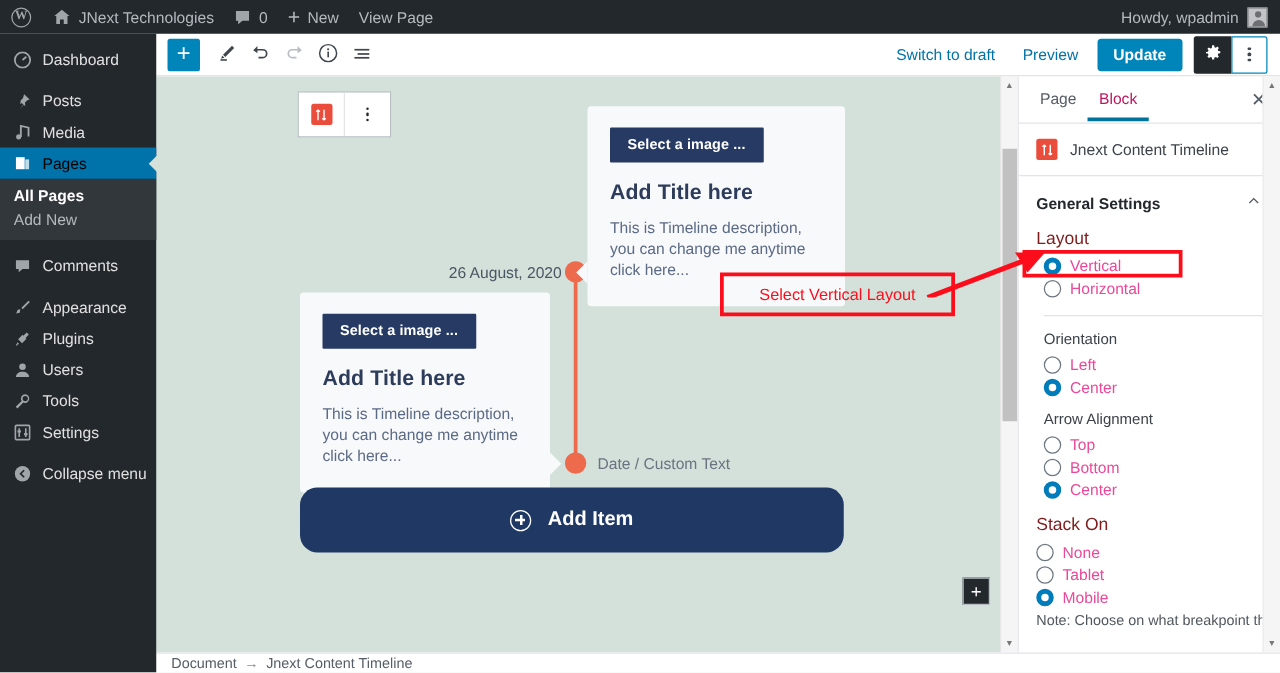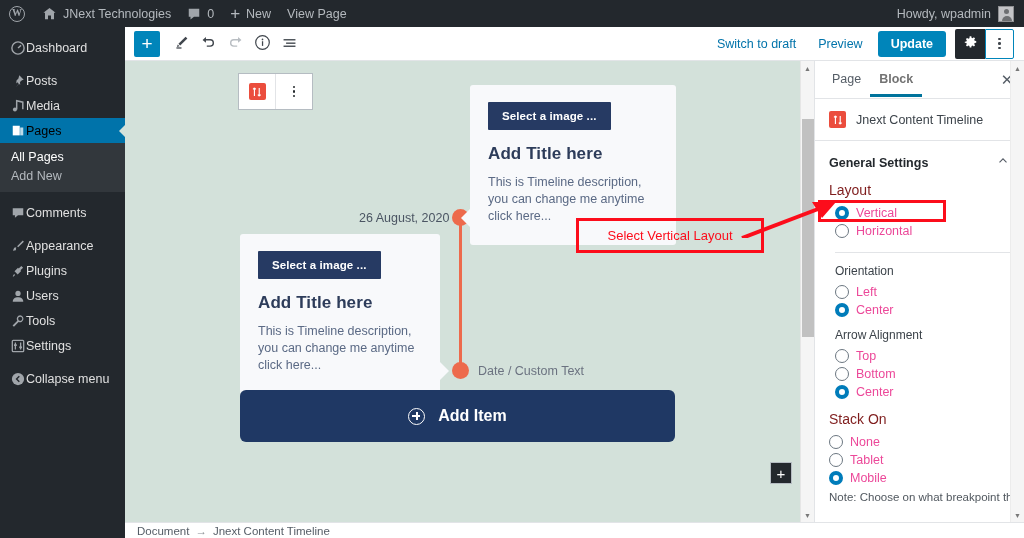--- a/index.html
+++ b/index.html
@@ -109,21 +109,21 @@
     position: absolute;
     top: 27px; left: 0;
     width: 125px;
     height: 511px;
     background: #23282d;
     z-index: 50;
   }
   .menu-item {
     display: flex;
     align-items: center;
-    gap: 0;
+    gap: 8px;
     height: 25px;
     padding: 0 0 0 9px;
     color: #e0e0e0;
     font-size: 12.5px;
     position: relative;
   }
   .menu-item .mi-icon {
     width: 17px;
     display: flex;
     align-items: center;
@@ -152,21 +152,21 @@
     padding: 5px 0 6px 0;
   }
   .submenu-item {
     display: block;
     padding: 2px 0 3px 11px;
     font-size: 12.5px;
     color: #b4b9be;
   }
   .submenu-item.current {
     color: #fff;
-    font-weight: normal;
+    font-weight: bold;
   }
 
   
   .editor-header {
     position: absolute;
     top: 27px; left: 125px;
     width: 899px;
     height: 34px;
     background: #fff;
     border-bottom: 1px solid #e2e4e7;
@@ -413,21 +413,21 @@
     width: 435px;
     height: 52px;
     background: #1f3864;
     color: #fff;
     display: flex;
     align-items: center;
     justify-content: center;
     gap: 13px;
     font-size: 16px;
     font-weight: bold;
-    border-radius: 6px;
+    border-radius: 14px;
   }
   .add-item-btn .plus-circ {
     width: 17px; height: 17px;
     border: 1.5px solid #fff;
     border-radius: 50%;
     position: relative;
     box-sizing: border-box;
   }
   .add-item-btn .plus-circ::before,
   .add-item-btn .plus-circ::after {
@@ -478,23 +478,23 @@
     padding: 0 4px 0 8px;
   }
   .ss-tab {
     font-size: 12.5px;
     color: #555d66;
     padding: 9px 9px 8px 9px;
     border-bottom: 3px solid transparent;
     margin-bottom: -1px;
   }
   .ss-tab.active {
-    color: #737373;
+    color: #be185d;
     border-bottom-color: #00739c;
-    font-weight: bold;
+    font-weight: normal;
   }
   .ss-close {
     margin-left: auto;
     width: 26px; height: 26px;
     display: flex;
     align-items: center;
     justify-content: center;
     color: #555d66;
     font-size: 15px;
   }

